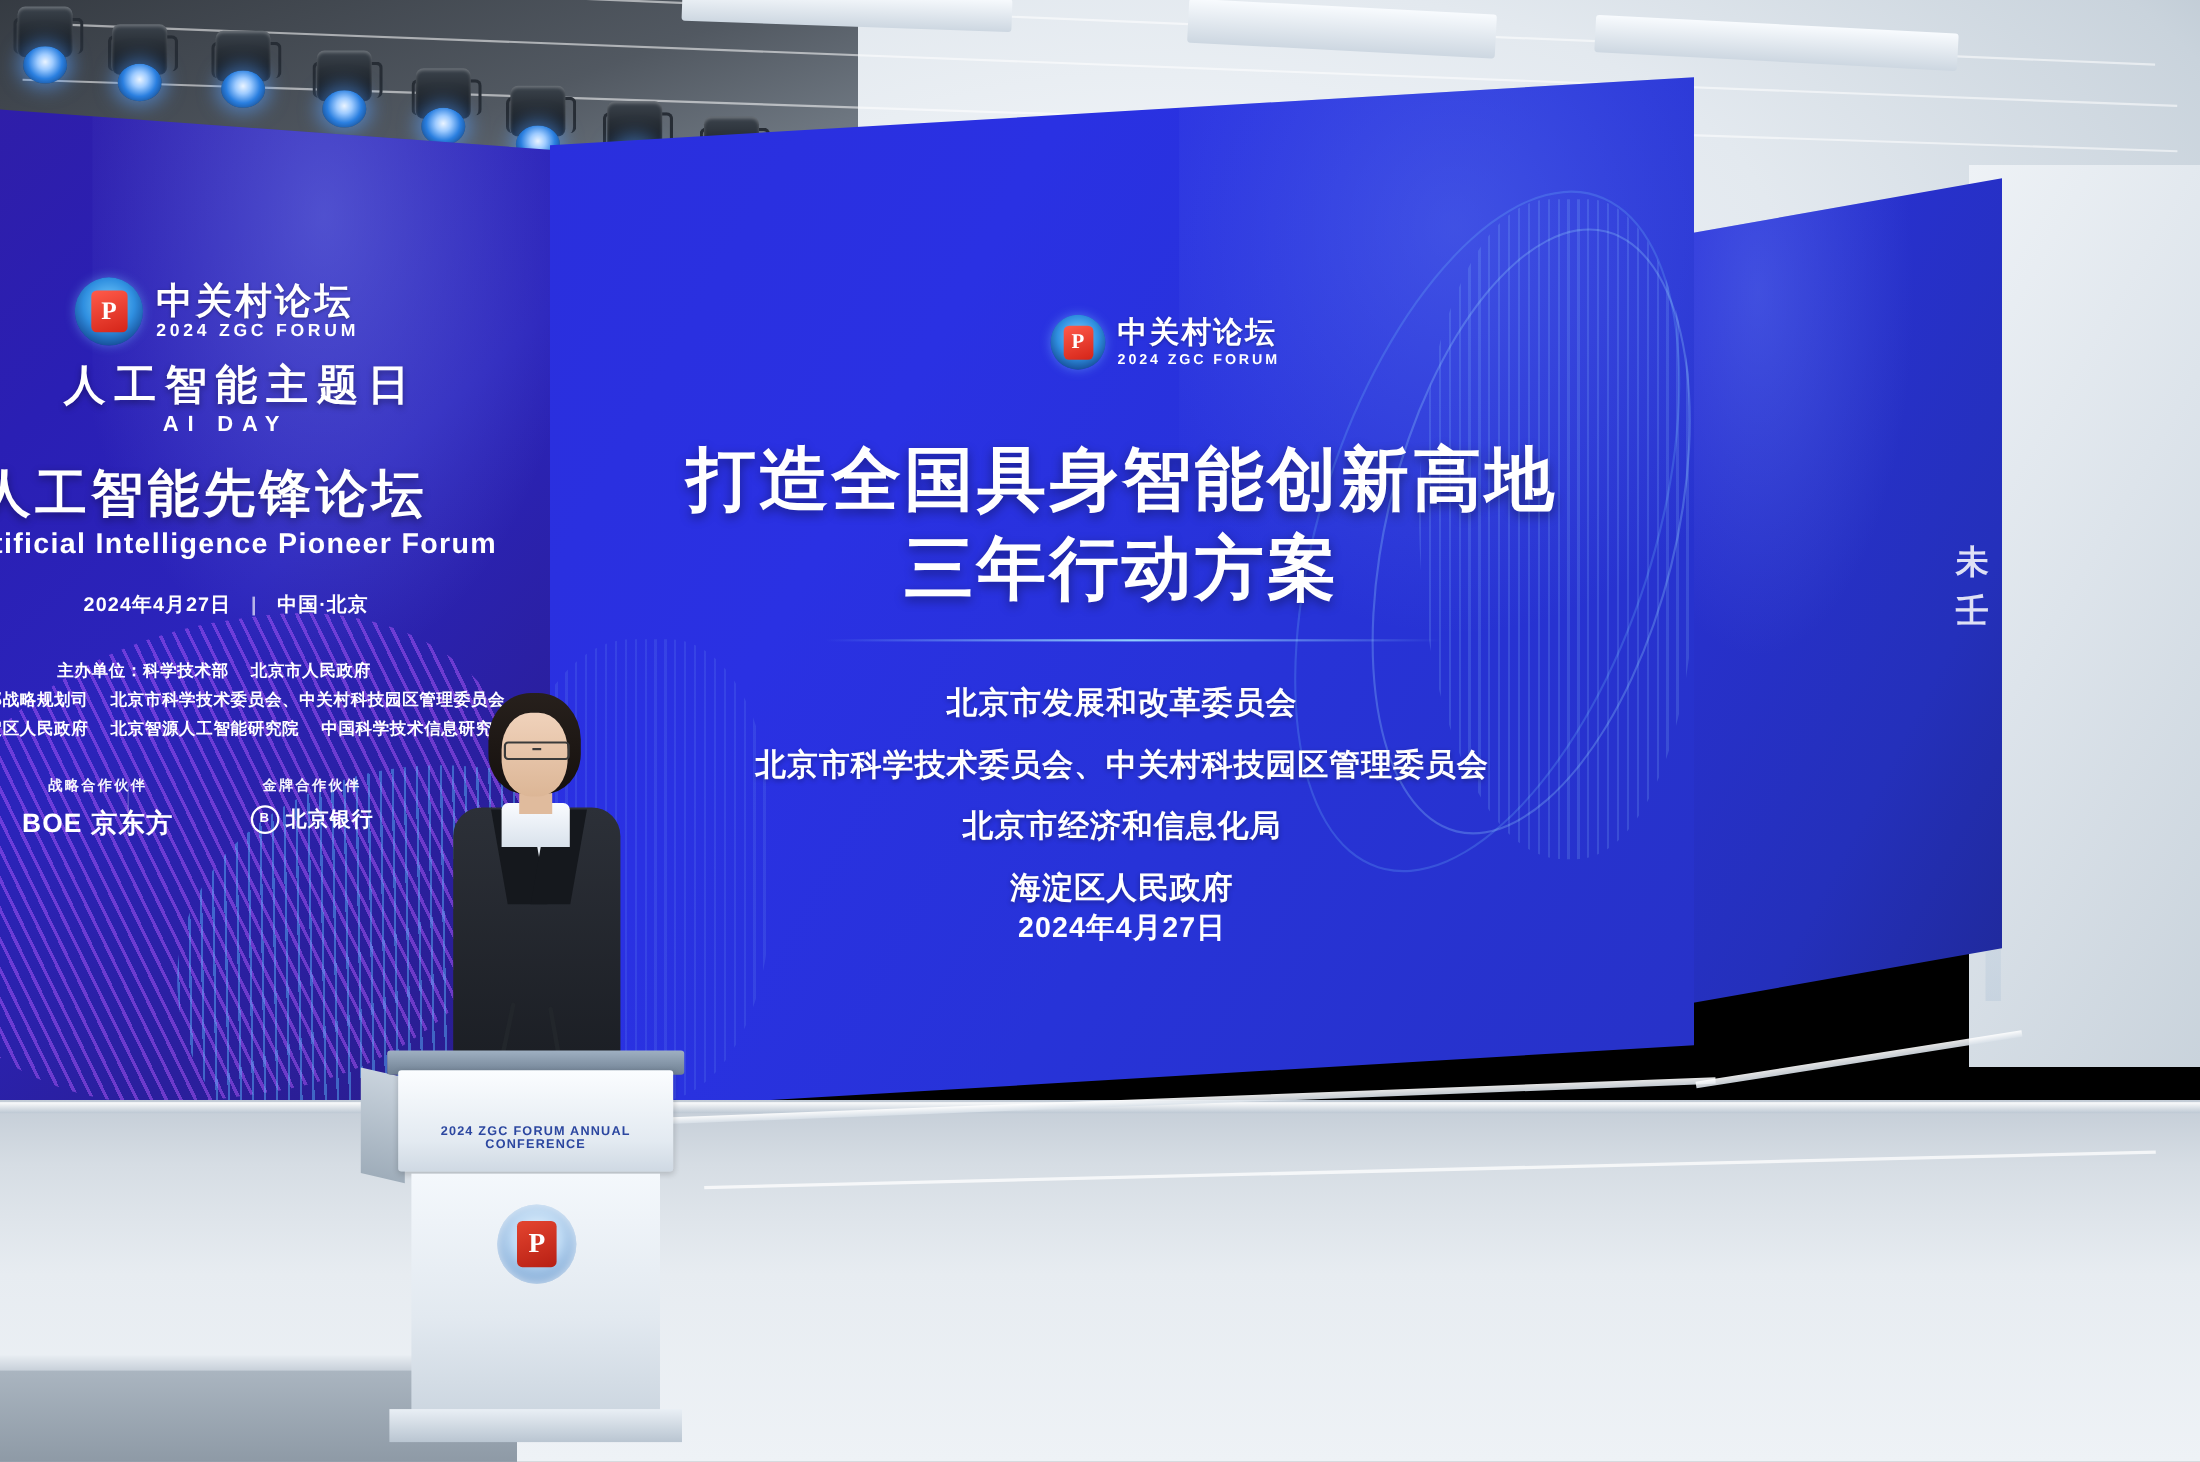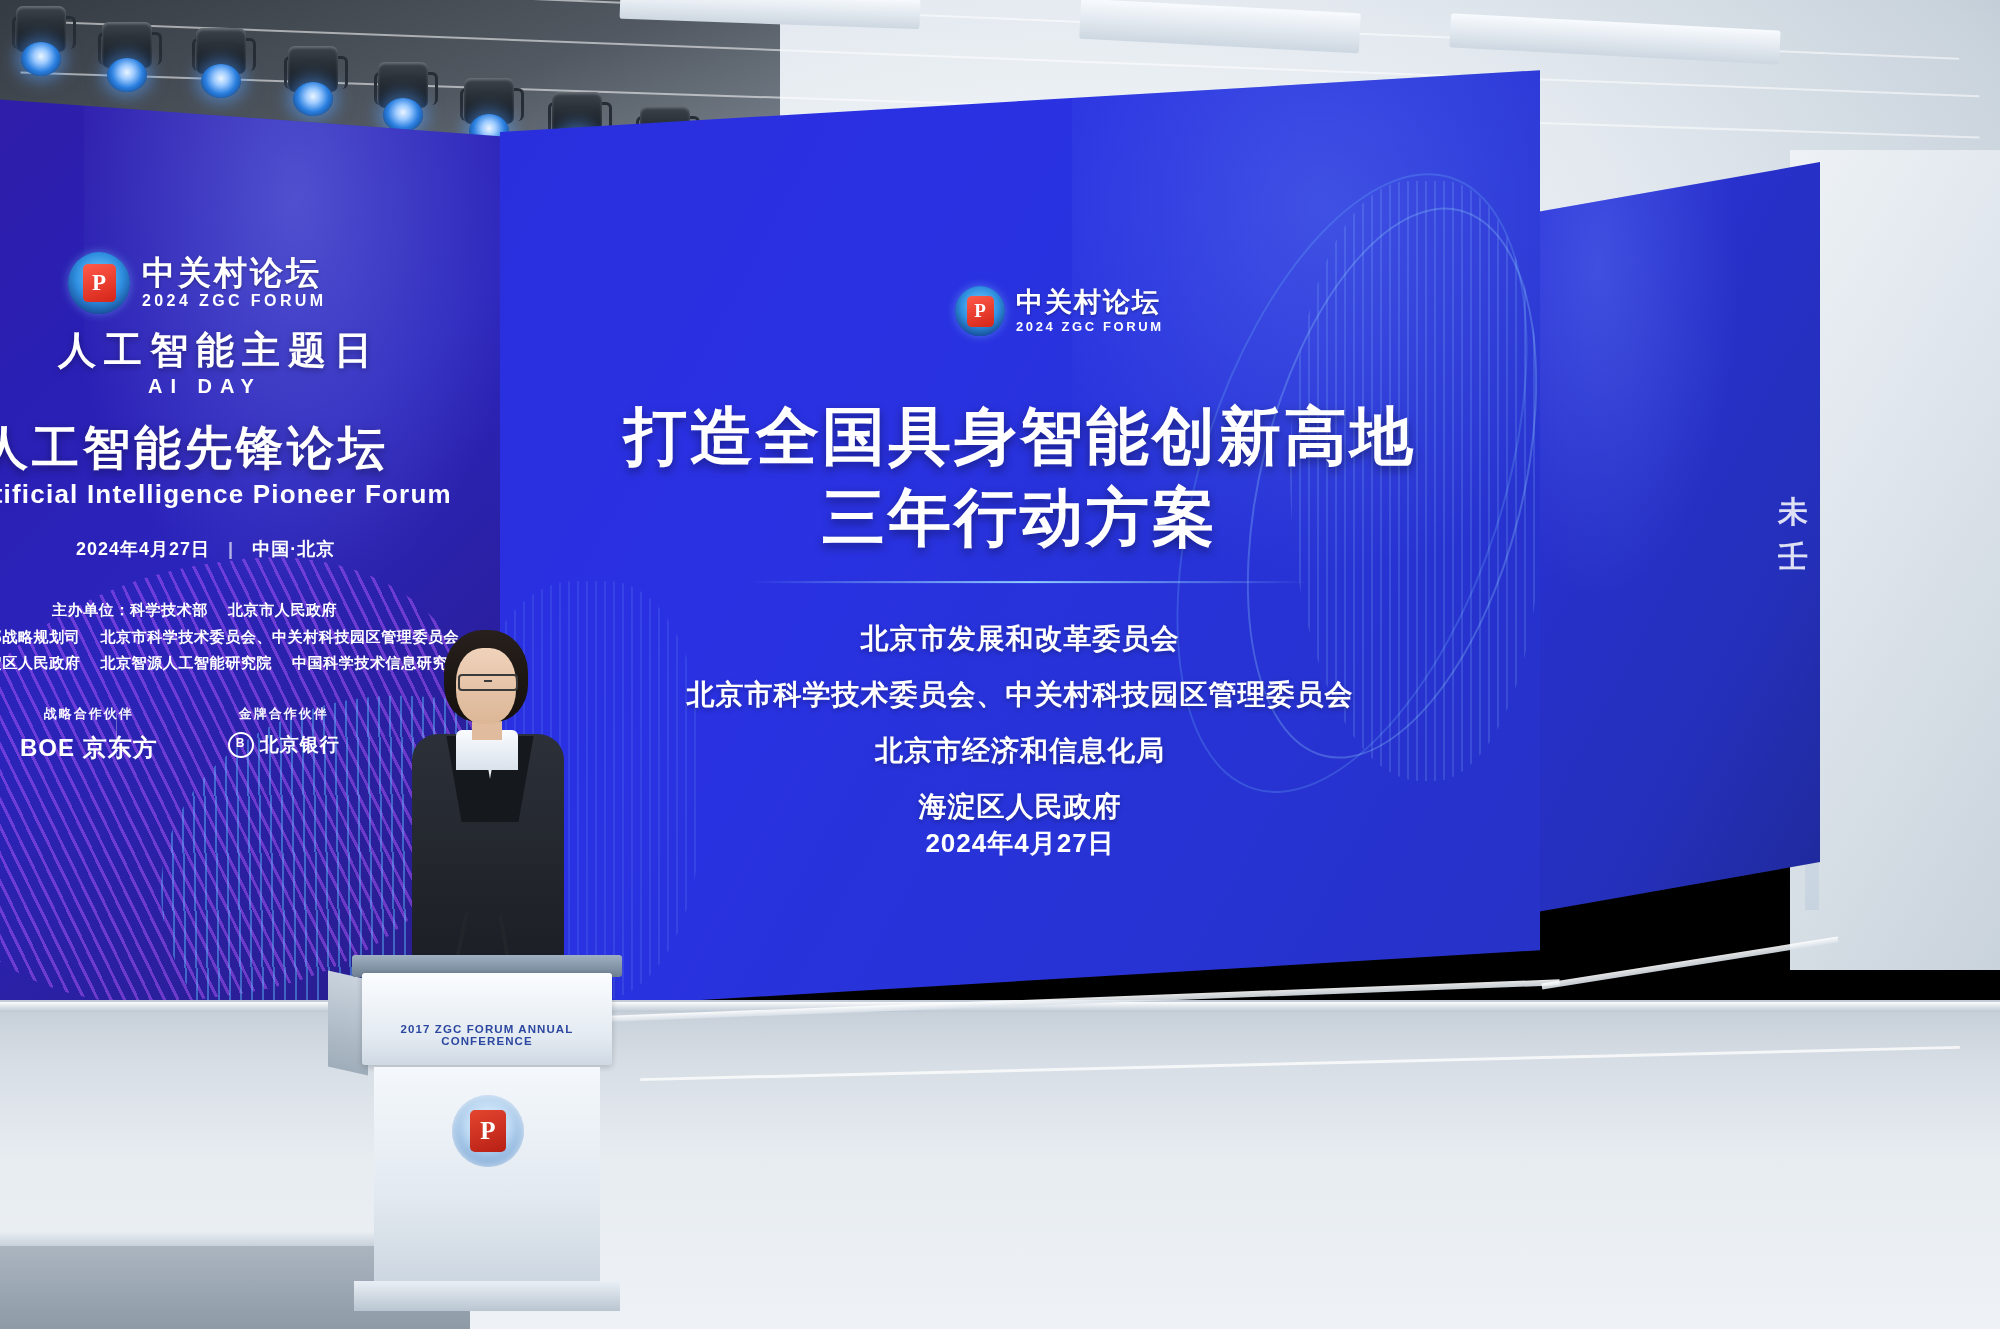--- a/index.html
+++ b/index.html
@@ -456,21 +456,21 @@
     <div class="face"></div>
     <div class="glasses"></div>
   </div>
 
   <div class="podium">
     <div class="mic" style="left:108px;top:-44px;width:4px;height:48px;transform:rotate(12deg);"></div>
     <div class="mic" style="left:150px;top:-40px;width:4px;height:44px;transform:rotate(-10deg);"></div>
     <div class="pod-side"></div>
     <div class="pod-top"></div>
     <div class="pod-face"></div>
-    <div class="pod-sub">2017 ZGC FORUM ANNUAL CONFERENCE</div>
+    <div class="pod-sub">2024 ZGC FORUM ANNUAL CONFERENCE</div>
     <div class="pod-body"></div>
     <div class="pod-emblem">
       <div class="e-in">P</div>
     </div>
     <div class="pod-base"></div>
   </div>
 
 </div>
 
 </body></html>

